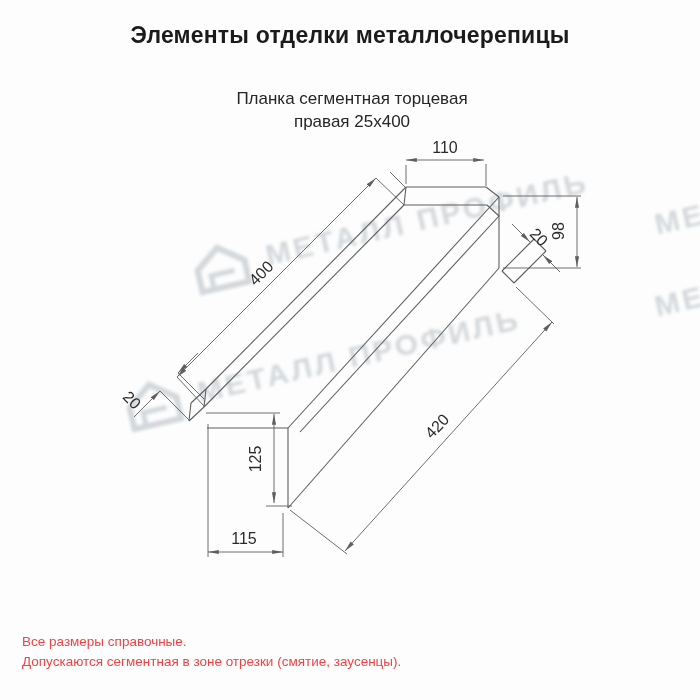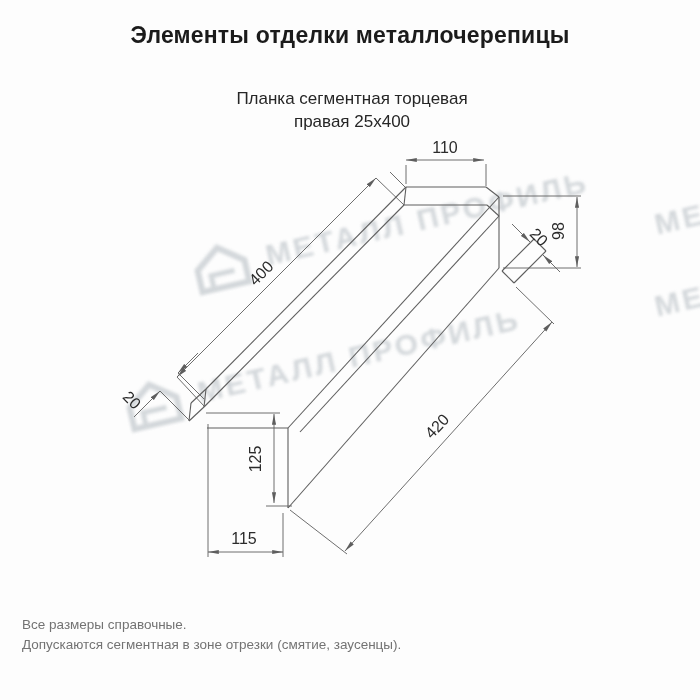--- a/index.html
+++ b/index.html
@@ -2,21 +2,21 @@
 <html><head>
 <meta charset="utf-8">
 <style>
   html,body{margin:0;padding:0;background:#e9e9e9;}
   .page{position:relative;width:700px;height:700px;background:#fdfdfd;overflow:hidden;
         font-family:"Liberation Sans", sans-serif;padding-left:44px;}
   .page-title{position:absolute;top:22px;left:0;width:700px;text-align:center;
       font-size:23px;font-weight:600;color:#1b1b1b;letter-spacing:.2px;}
   .product-name{position:absolute;top:87px;left:0;width:704px;text-align:center;
       font-size:17px;line-height:23px;color:#262626;}
-  .footer{position:absolute;left:22px;top:615px;font-size:13.5px;line-height:20px;color:#737373;}
+  .footer{position:absolute;left:22px;top:632px;font-size:13.5px;line-height:20px;color:#ef4444;}
   .wm{position:absolute;display:flex;align-items:center;gap:10px;
       color:#ccd1d5;filter:blur(1.4px);opacity:.85;white-space:nowrap;
       transform:rotate(-13deg);transform-origin:left center;pointer-events:none;}
   .wm .wm-text{font-size:30px;font-weight:700;letter-spacing:3px;}
   .wm svg{flex:0 0 auto;}
   .drawing{position:absolute;left:0;top:0;}
   .drawing line, .drawing path.pl{stroke:#5e5e5e;fill:none;}
   .drawing .p{stroke-width:1.1;}
   .drawing .d{stroke-width:0.9;}
   .drawing text{fill:#2b2b2b;font-family:"Liberation Sans",sans-serif;font-size:16px;}

